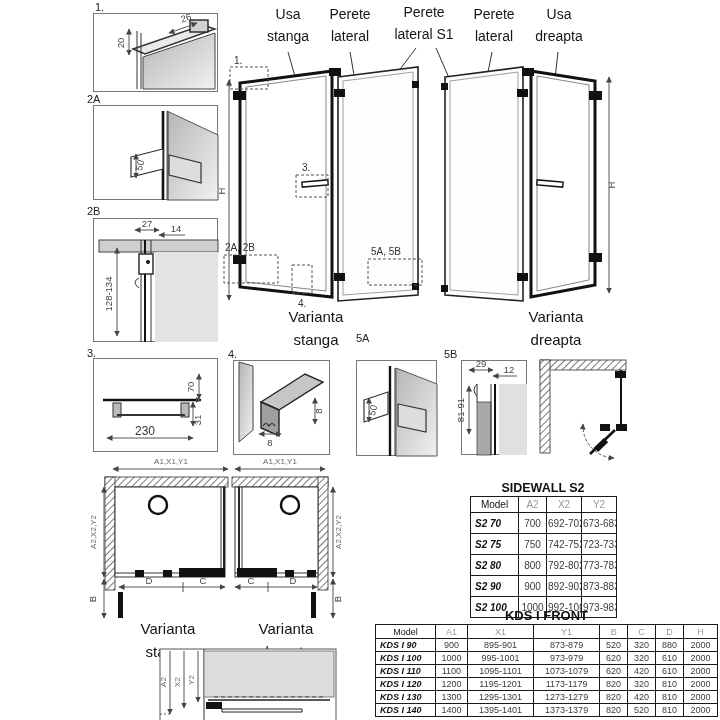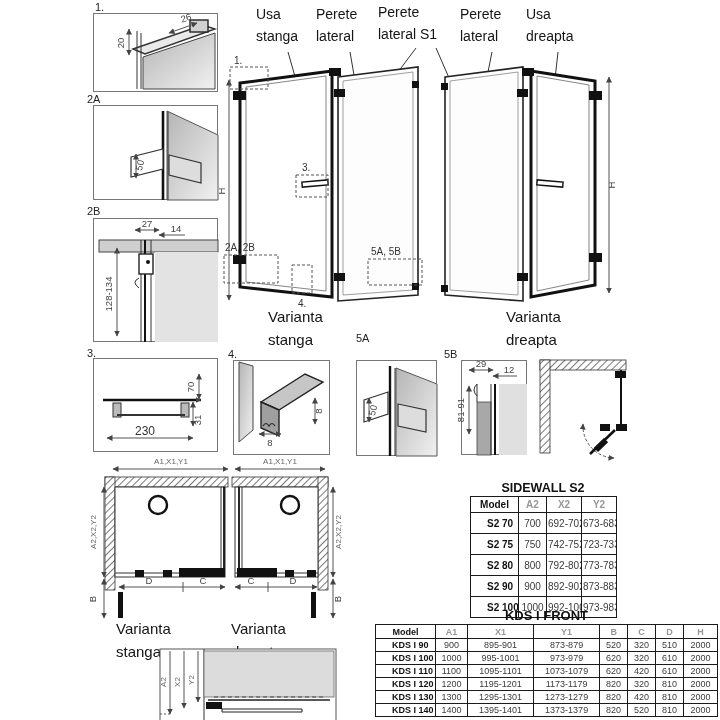--- a/index.html
+++ b/index.html
@@ -1,38 +1,38 @@
 <!DOCTYPE html>
 <html><head>
 <meta charset="utf-8">
 <style>
   html,body{margin:0;padding:0}
   body{width:720px;height:720px;position:relative;background:#fff;overflow:hidden;
        font-family:"Liberation Sans",sans-serif;color:#1a1a1a}
   .abs{position:absolute}
   .dlabel{font-size:11px;color:#222}
-  .toplabel{font-size:14px;line-height:1.6;text-align:left;color:#151515;white-space:nowrap}
-  .caption{font-size:15px;line-height:1.55;text-align:left;color:#151515}
+  .toplabel{font-size:14px;line-height:1.6;text-align:center;color:#151515;white-space:nowrap}
+  .caption{font-size:15px;line-height:1.55;text-align:center;color:#151515}
   svg{overflow:visible}
   svg text{font-family:"Liberation Sans",sans-serif;fill:#333}
   .dim{font-size:9.5px;fill:#444}
   .dimsm{font-size:8px;fill:#666}
   .co{font-size:10px;fill:#333}
   .dimline{stroke:#555;stroke-width:1}
   .thin{stroke:#333;stroke-width:1;fill:none}
   .thick{stroke:#111;stroke-width:3;fill:#fff}
   .med{stroke:#222;stroke-width:1.6;fill:#fdfdfd}
   .dash{stroke:#555;stroke-width:1;stroke-dasharray:3 2;fill:none}
   .tbl-title{font-weight:bold;text-align:center;color:#111}
   .tbl{border-collapse:collapse;table-layout:fixed;background:#fff}
   .tbl th,.tbl td{border:1px solid #1a1a1a;overflow:hidden;white-space:nowrap;padding:0 1px}
-  .tbl th{font-weight:bold;color:#979797;text-align:center}
+  .tbl th{font-weight:normal;color:#979797;text-align:center}
   .tbl th:first-child{color:#111}
   .tbl td{text-align:center;color:#3a3a3a}
-  .tbl td:first-child{font-weight:bold;color:#111;text-align:left;padding-left:16px}
+  .tbl td:first-child{font-weight:bold;font-style:italic;color:#111;text-align:left;padding-left:4px}
   .tbl-s2{width:146px;font-size:10px}
   .tbl-s2 th{height:15px;font-size:10px}
   .tbl-s2 td{height:20px}
   .tbl-kds{width:343px;font-size:9px}
   .tbl-kds th{height:13px;font-size:9px}
   .tbl-kds td{height:12px}
 </style>
 </head>
 <body>
 
@@ -404,21 +404,21 @@
       </tr>
     </thead>
     <tbody>
       <tr>
         <td>KDS I 90</td>
         <td>900</td>
         <td>895-901</td>
         <td>873-879</td>
         <td>520</td>
         <td>320</td>
-        <td>510</td>
+        <td>880</td>
         <td>2000</td>
       </tr>
       <tr>
         <td>KDS I 100</td>
         <td>1000</td>
         <td>995-1001</td>
         <td>973-979</td>
         <td>620</td>
         <td>320</td>
         <td>610</td>

